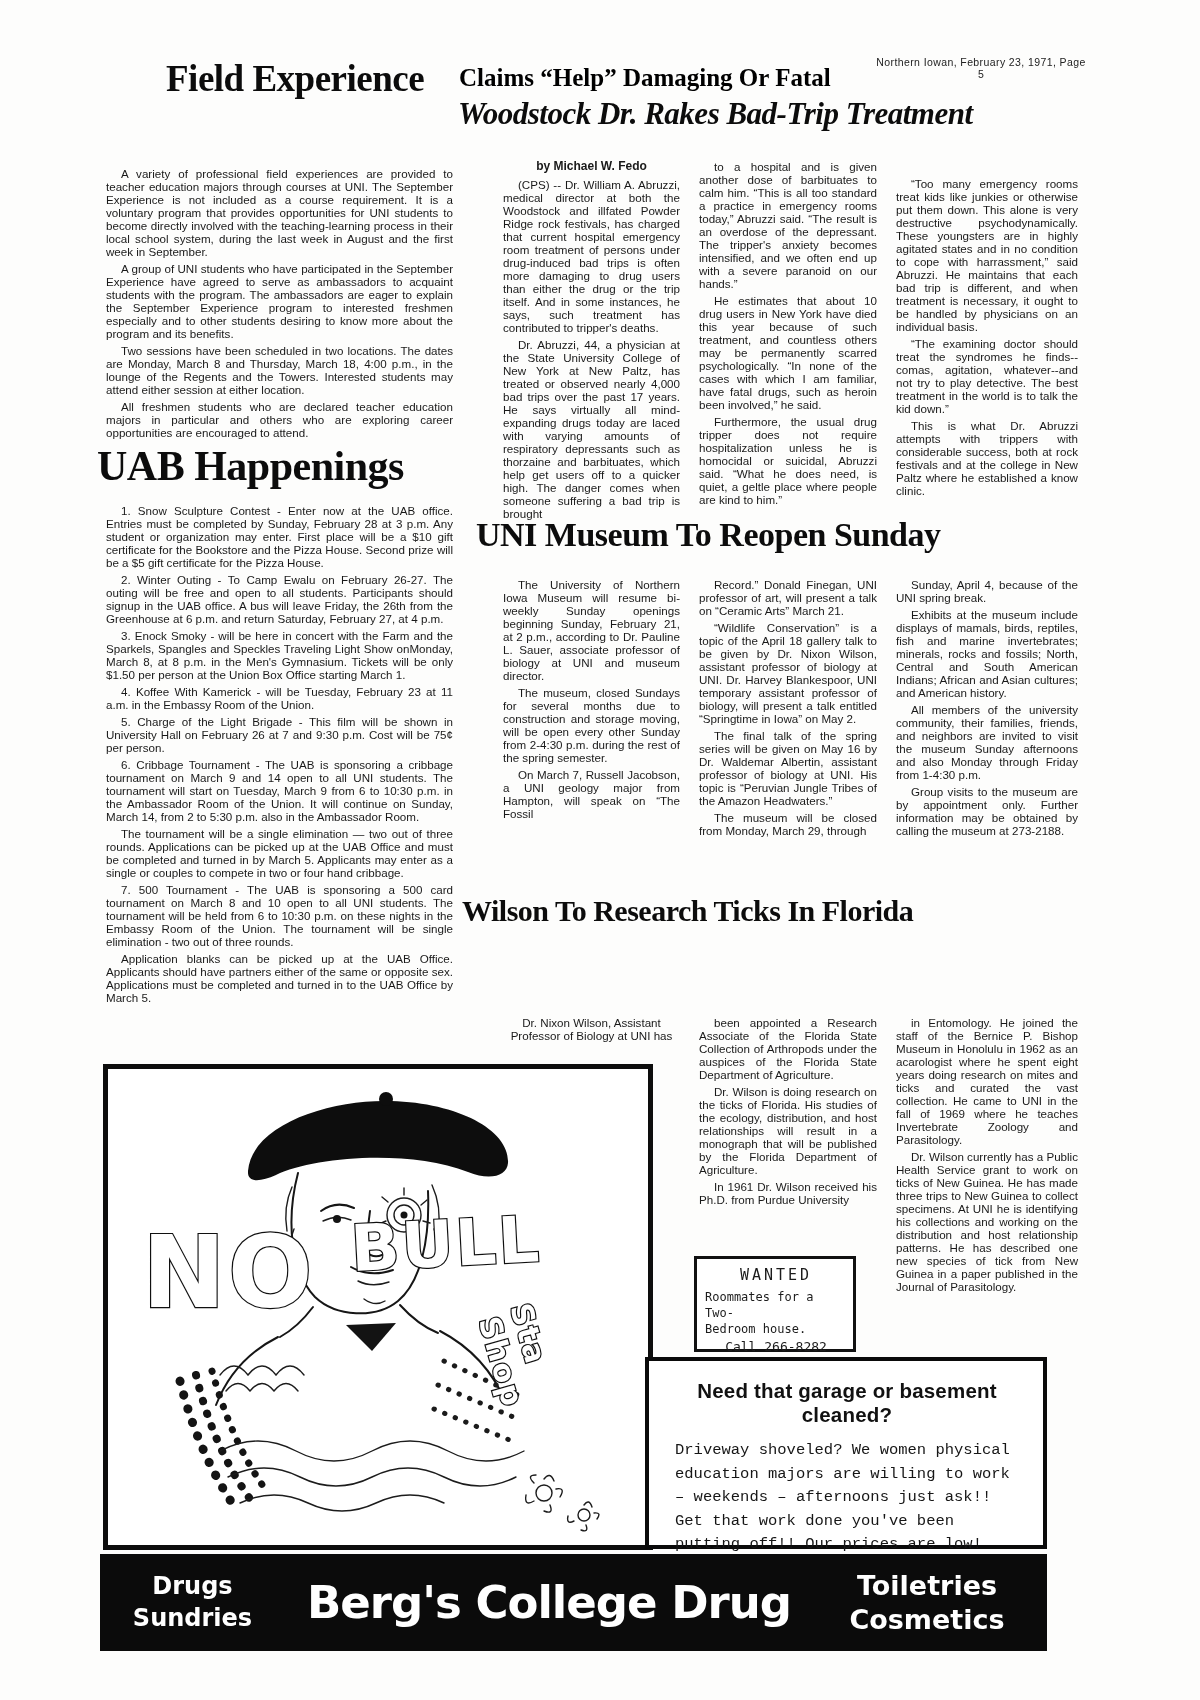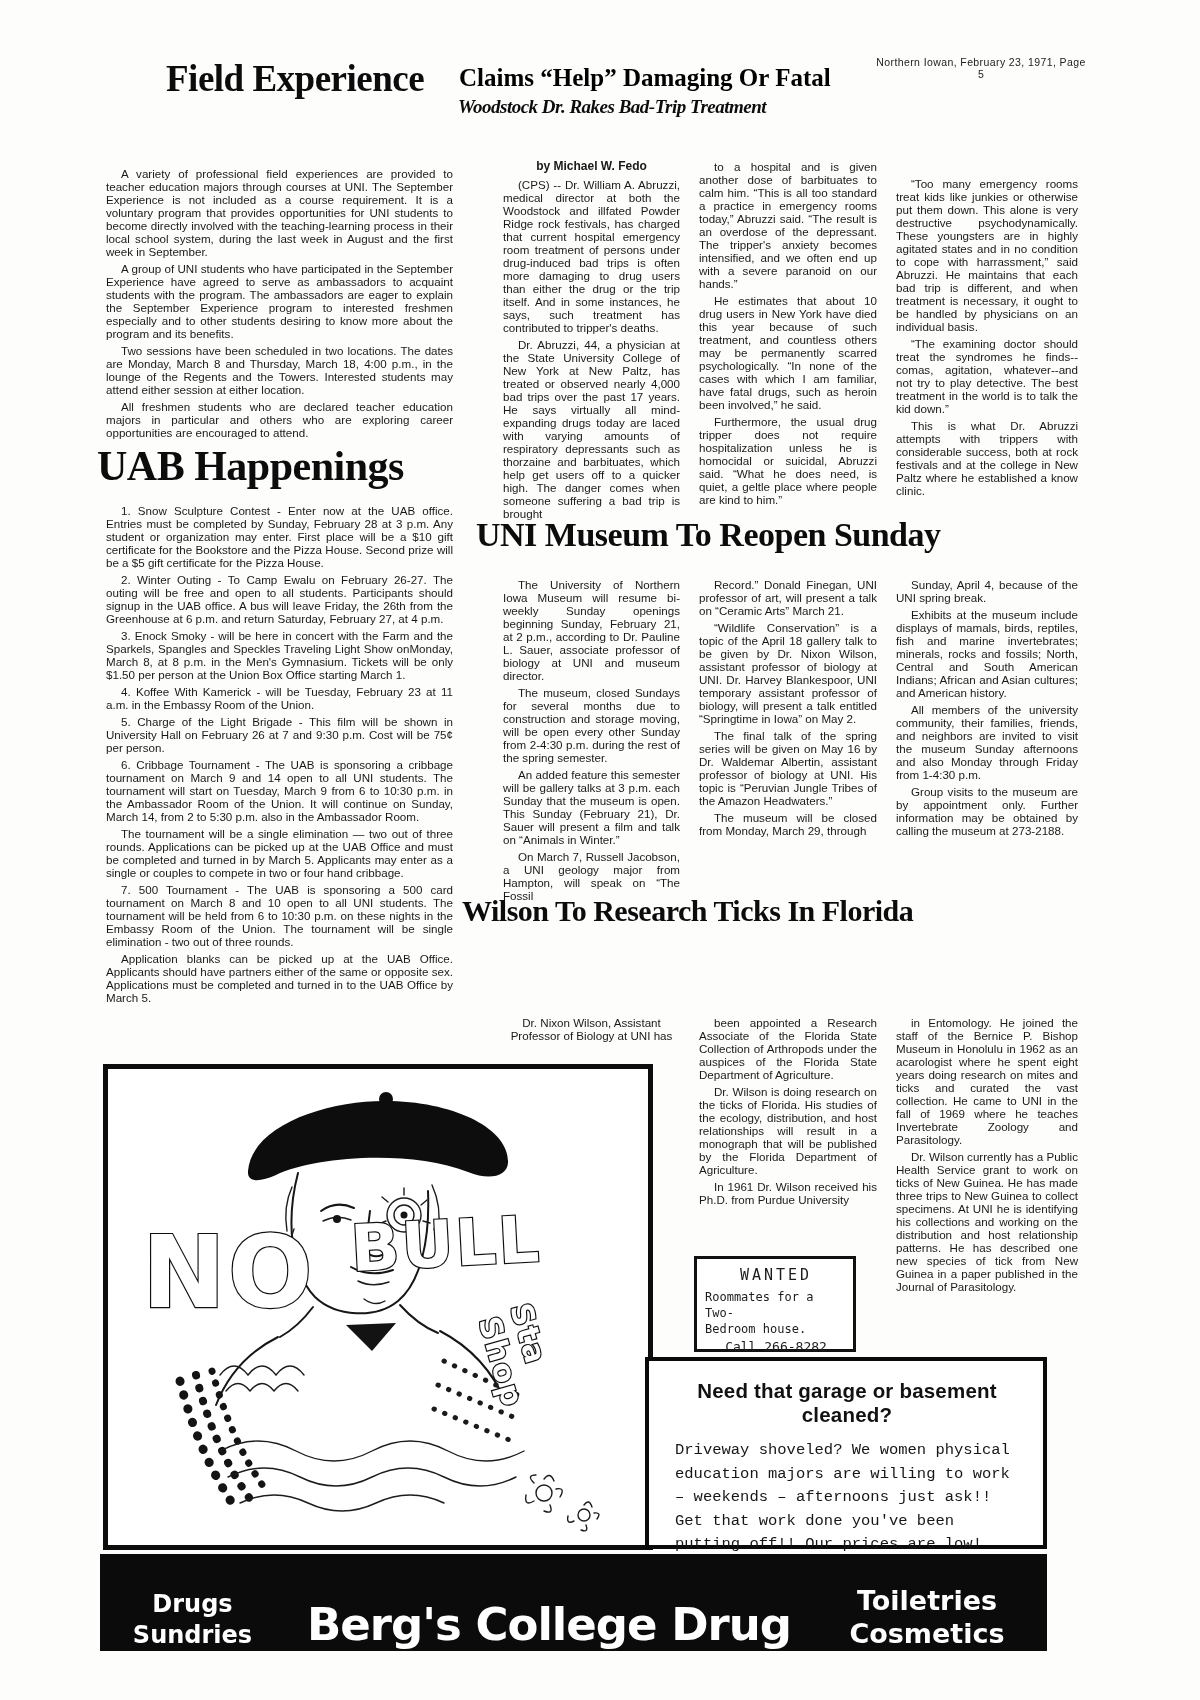--- a/index.html
+++ b/index.html
@@ -22,21 +22,21 @@
              font-family:"DejaVu Sans Mono",monospace;color:#1c1c1c;padding:7px 6px 4px 8px;}
   .wantedtitle{text-align:center;font-size:15px;letter-spacing:3px;margin-bottom:5px;}
   .wantedline{font-size:12px;line-height:16px;}
   .wantedcall{font-size:13px;margin-top:2px;text-align:center;}
   
   .cleanbox{border:4px solid #0a0a0a;box-sizing:border-box;background:#fff;padding:18px 24px 10px 26px;}
   .cleanhead{text-align:center;font-size:20.5px;font-weight:600;letter-spacing:0.2px;color:#111;
              margin:0 0 12px 0;font-family:"Liberation Sans",sans-serif;}
   .cleanbody{font-size:15.5px;line-height:1.52;color:#161616;font-family:Liberation Mono, monospace;}
   
-  .banner{background:#0b0b0b;color:#fff;display:flex;align-items:flex-end;
+  .banner{background:#0b0b0b;color:#fff;display:flex;align-items:center;
           font-family:"DejaVu Sans",sans-serif;font-weight:800;gap:16px;}
   .banner-left{width:185px;text-align:center;font-size:24px;line-height:1.3;}
   .banner-center{flex:1;text-align:center;font-size:45px;letter-spacing:-1px;}
   .banner-right{width:228px;text-align:center;font-size:27px;line-height:1.25;padding-right:6px;}
   svg .ln{fill:none;stroke:#161616;stroke-width:2;stroke-linecap:round;}
   svg .thin{fill:none;stroke:#1c1c1c;stroke-width:1.4;stroke-linecap:round;}
   svg .bubble{font-family:"DejaVu Sans",sans-serif;font-weight:bold;fill:#ffffff;
               stroke:#101010;stroke-width:2.4;paint-order:stroke;letter-spacing:2px;}
 </style>
 </head>
@@ -50,21 +50,21 @@
     <div class="serifhead" style="font-size:37px;line-height:46px;margin-left:62px;">Field Experience</div>
   </div>
   <div class="abs bodycol" style="left:106px;top:167px;width:347px;">
       <p class="para">A variety of professional field experiences are provided to teacher education majors through courses at UNI. The September Experience is not included as a course requirement. It is a voluntary program that provides opportunities for UNI students to become directly involved with the teaching-learning process in their local school system, during the last week in August and the first week in September.</p>
       <p class="para">A group of UNI students who have participated in the September Experience have agreed to serve as ambassadors to acquaint students with the program. The ambassadors are eager to explain the September Experience program to interested freshmen especially and to other students desiring to know more about the program and its benefits.</p>
       <p class="para">Two sessions have been scheduled in two locations. The dates are Monday, March 8 and Thursday, March 18, 4:00 p.m., in the lounge of the Regents and the Towers. Interested students may attend either session at either location.</p>
       <p class="para">All freshmen students who are declared teacher education majors in particular and others who are exploring career opportunities are encouraged to attend.</p>
     </div>
 
   <div class="abs kicker" style="left:459px;top:64px;">Claims “Help” Damaging Or Fatal</div>
-  <div class="abs serifhead ital" style="left:458px;top:96px;font-size:19px;width:600px;">Woodstock Dr. Rakes Bad-Trip Treatment</div>
+  <div class="abs serifhead ital" style="left:458px;top:96px;font-size:31px;width:600px;">Woodstock Dr. Rakes Bad-Trip Treatment</div>
 
   <div class="abs bodycol" style="left:503px;top:160px;width:177px;">
     <div class="byline">by Michael W. Fedo</div>
     <div>
         <p class="para">(CPS) -- Dr. William A. Abruzzi, medical director at both the Woodstock and illfated Powder Ridge rock festivals, has charged that current hospital emergency room treatment of persons under drug-induced bad trips is often more damaging to drug users than either the drug or the trip itself. And in some instances, he says, such treatment has contributed to tripper's deaths.</p>
         <p class="para">Dr. Abruzzi, 44, a physician at the State University College of New York at New Paltz, has treated or observed nearly 4,000 bad trips over the past 17 years. He says virtually all mind-expanding drugs today are laced with varying amounts of respiratory depressants such as thorzaine and barbituates, which help get users off to a quicker high. The danger comes when someone suffering a bad trip is brought</p>
       </div>
   </div>
   <div class="abs bodycol" style="left:699px;top:160px;width:178px;">
       <p class="para">to a hospital and is given another dose of barbituates to calm him. “This is all too standard a practice in emergency rooms today,” Abruzzi said. “The result is an overdose of the depressant. The tripper's anxiety becomes intensified, and we often end up with a severe paranoid on our hands.”</p>
@@ -87,21 +87,20 @@
       <p class="para">6. Cribbage Tournament - The UAB is sponsoring a cribbage tournament on March 9 and 14 open to all UNI students. The tournament will start on Tuesday, March 9 from 6 to 10:30 p.m. in the Ambassador Room of the Union. It will continue on Sunday, March 14, from 2 to 5:30 p.m. also in the Ambassador Room.</p>
       <p class="para">The tournament will be a single elimination — two out of three rounds. Applications can be picked up at the UAB Office and must be completed and turned in by March 5. Applicants may enter as a single or couples to compete in two or four hand cribbage.</p>
       <p class="para">7. 500 Tournament - The UAB is sponsoring a 500 card tournament on March 8 and 10 open to all UNI students. The tournament will be held from 6 to 10:30 p.m. on these nights in the Embassy Room of the Union. The tournament will be single elimination - two out of three rounds.</p>
       <p class="para">Application blanks can be picked up at the UAB Office. Applicants should have partners either of the same or opposite sex. Applications must be completed and turned in to the UAB Office by March 5.</p>
     </div>
 
   <div class="abs serifhead" style="left:476px;top:516px;font-size:34px;">UNI Museum To Reopen Sunday</div>
   <div class="abs bodycol" style="left:503px;top:578px;width:177px;">
       <p class="para">The University of Northern Iowa Museum will resume bi-weekly Sunday openings beginning Sunday, February 21, at 2 p.m., according to Dr. Pauline L. Sauer, associate professor of biology at UNI and museum director.</p>
       <p class="para">The museum, closed Sundays for several months due to construction and storage moving, will be open every other Sunday from 2-4:30 p.m. during the rest of the spring semester.</p>
-      <p class="para">An added feature this semester will be gallery talks at 3 p.m. each Sunday that the museum is open. This Sunday (February 21), Dr. Sauer will present a film and talk on “Animals in Winter.”</p>
       <p class="para">On March 7, Russell Jacobson, a UNI geology major from Hampton, will speak on “The Fossil</p>
     </div>
   <div class="abs bodycol" style="left:699px;top:578px;width:178px;">
       <p class="para">Record.” Donald Finegan, UNI professor of art, will present a talk on “Ceramic Arts” March 21.</p>
       <p class="para">“Wildlife Conservation” is a topic of the April 18 gallery talk to be given by Dr. Nixon Wilson, assistant professor of biology at UNI. Dr. Harvey Blankespoor, UNI temporary assistant professor of biology, will present a talk entitled “Springtime in Iowa” on May 2.</p>
       <p class="para">The final talk of the spring series will be given on May 16 by Dr. Waldemar Albertin, assistant professor of biology at UNI. His topic is “Peruvian Jungle Tribes of the Amazon Headwaters.”</p>
       <p class="para">The museum will be closed from Monday, March 29, through</p>
     </div>
   <div class="abs bodycol" style="left:896px;top:578px;width:182px;">
       <p class="para">Sunday, April 4, because of the UNI spring break.</p>

